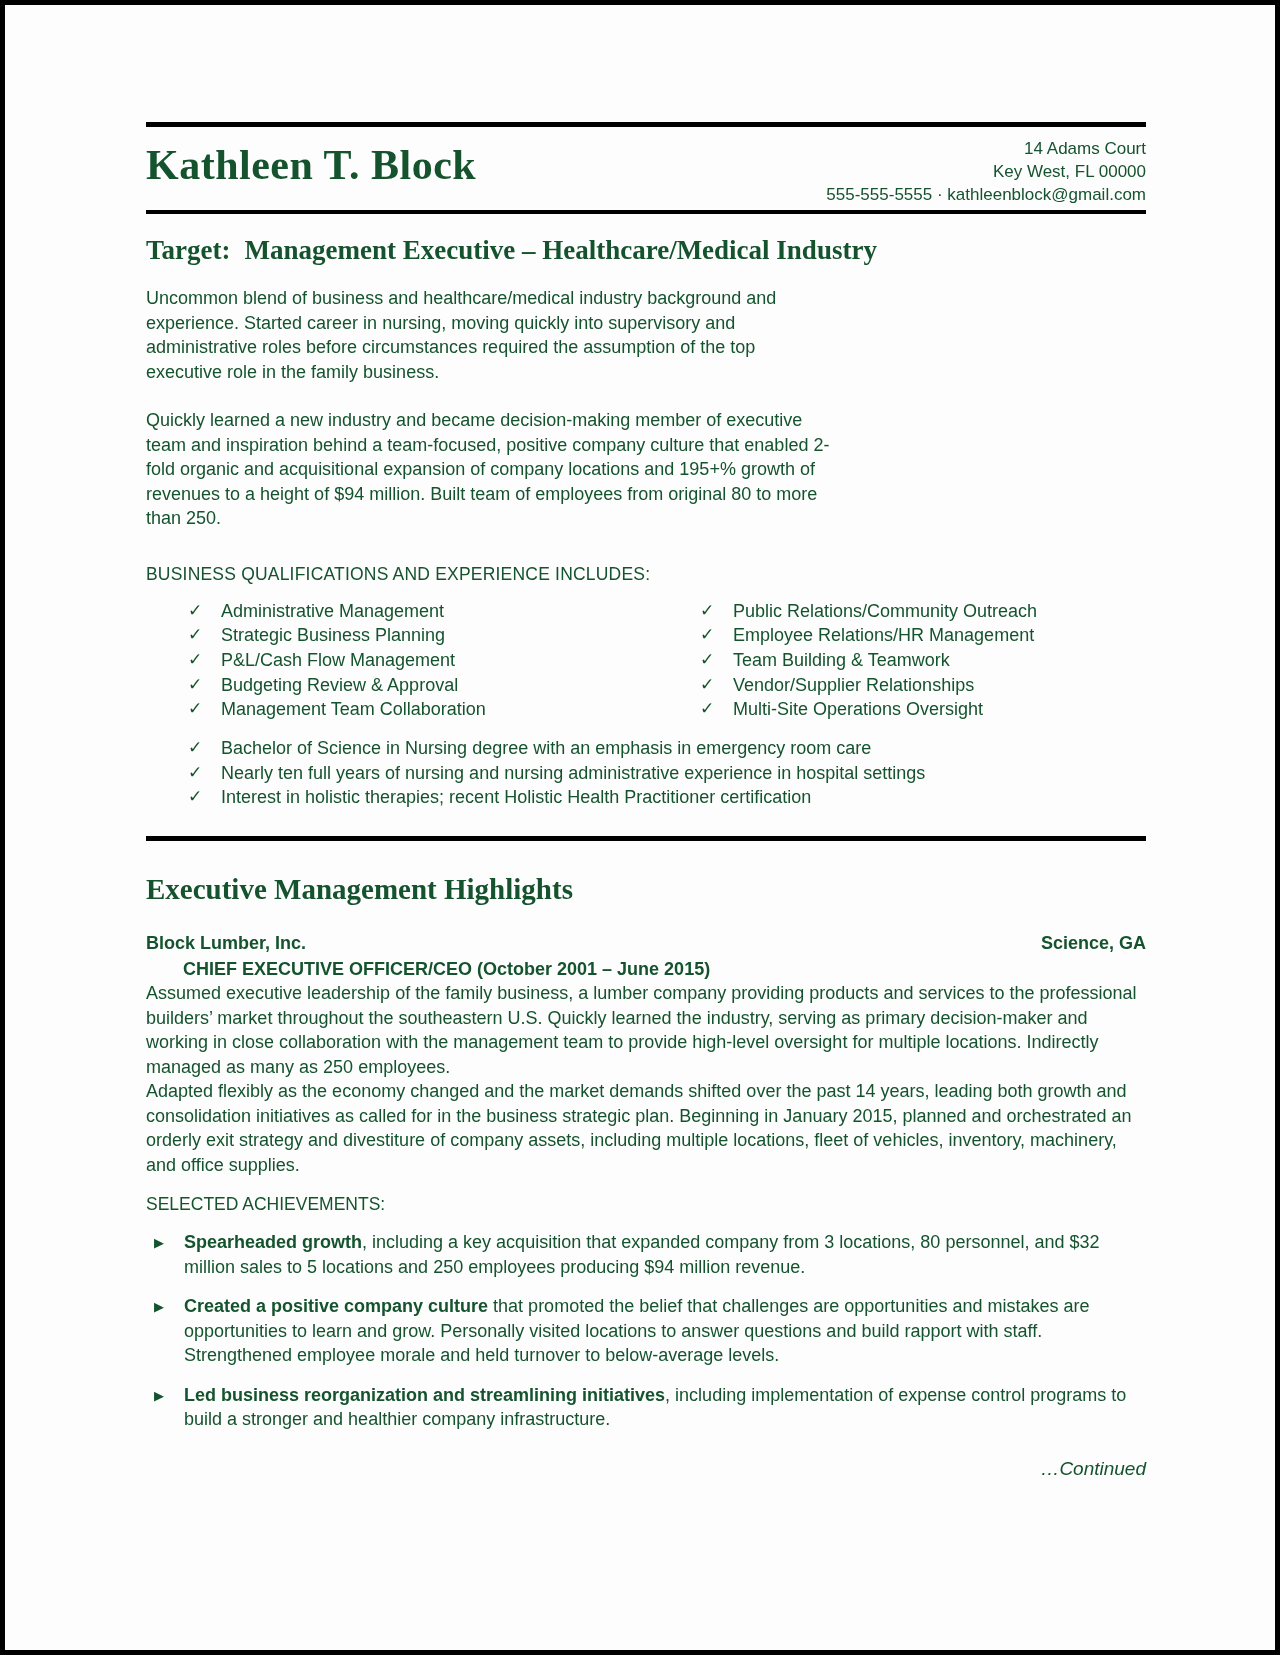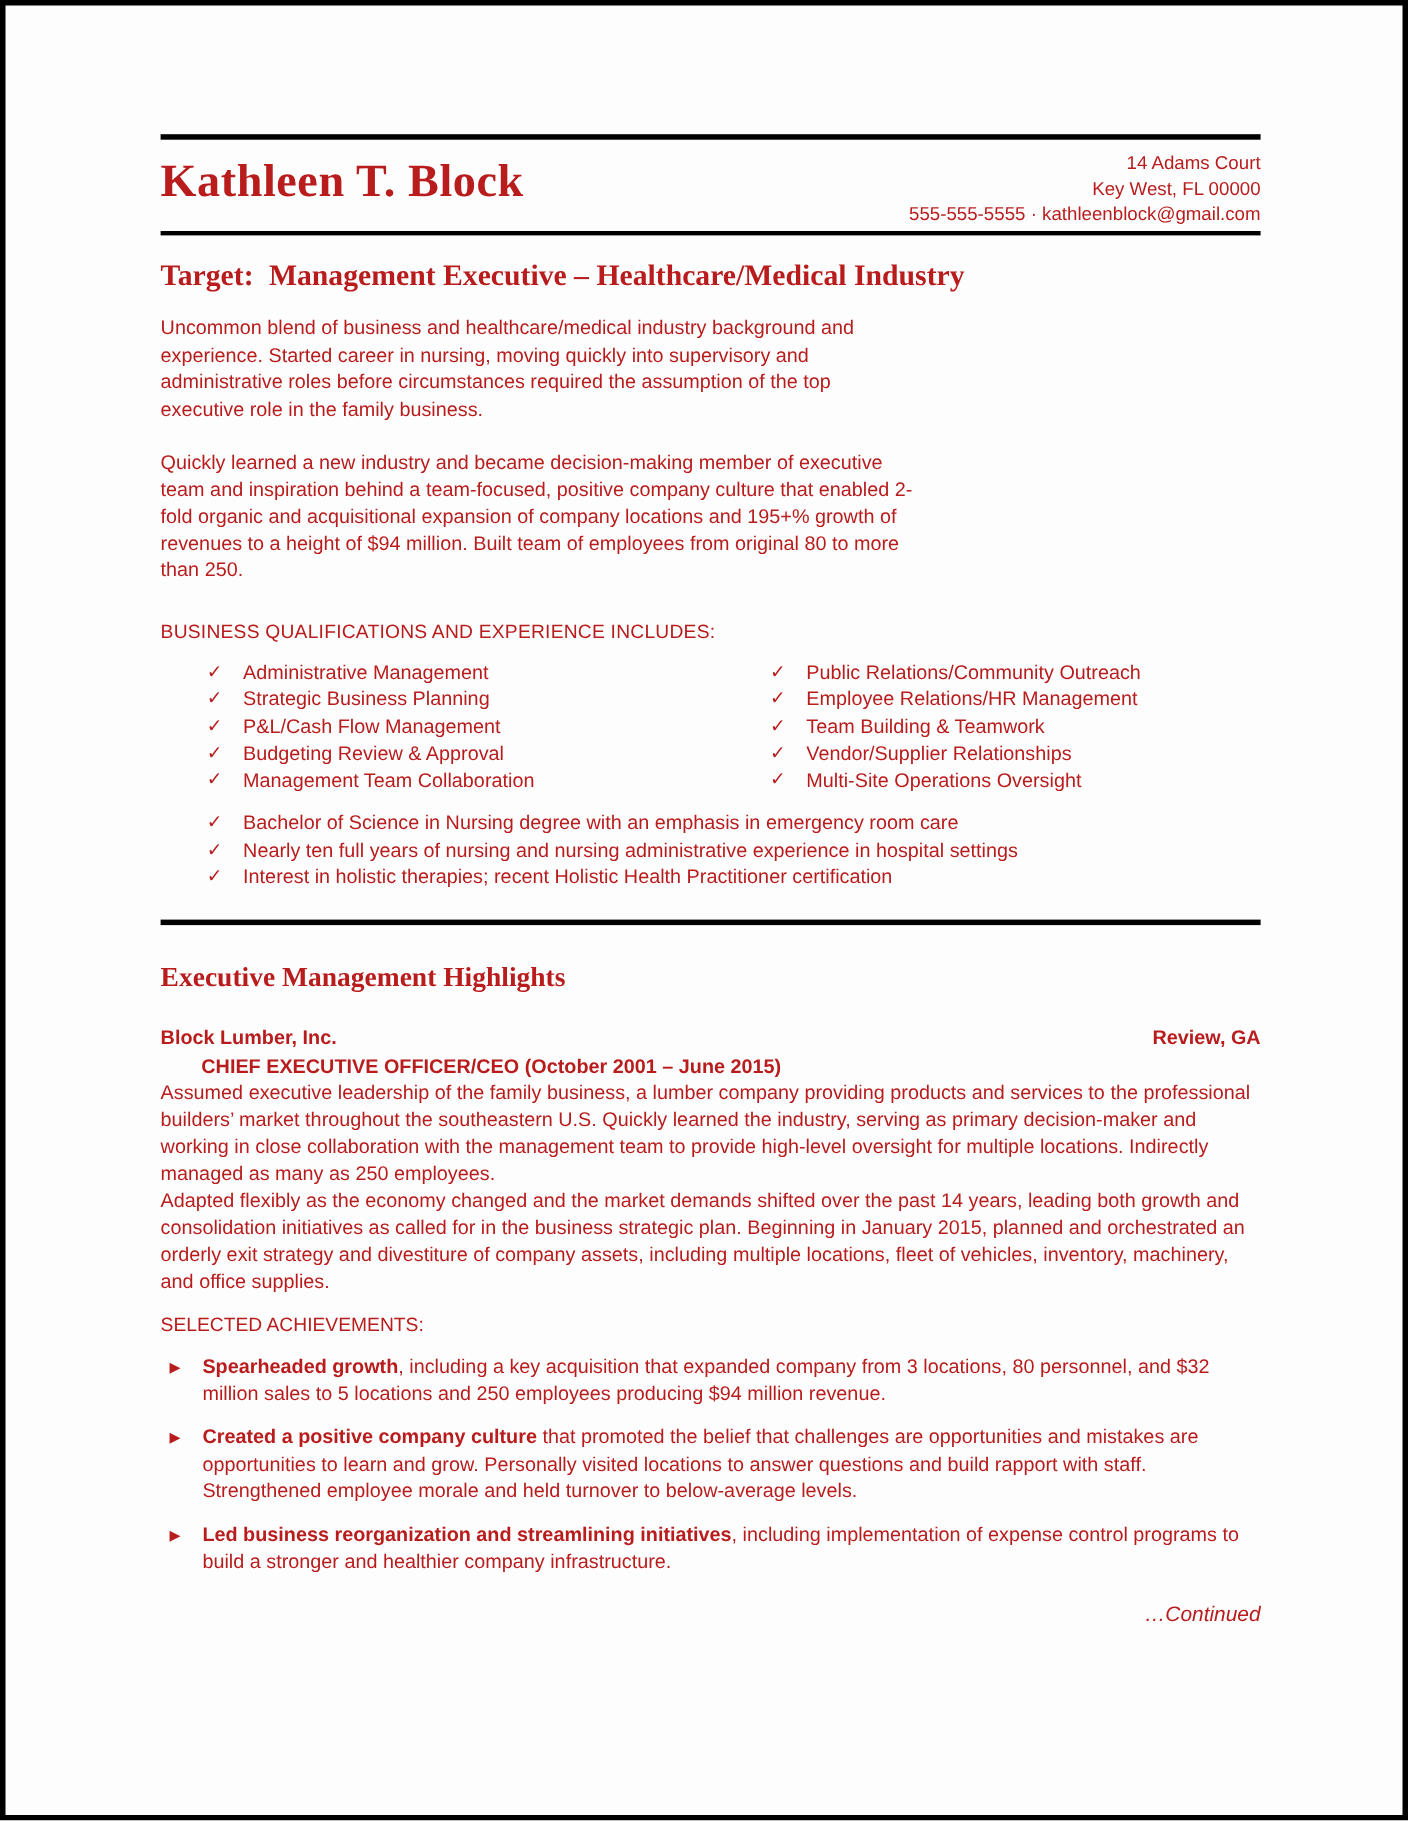--- a/index.html
+++ b/index.html
@@ -3,21 +3,21 @@
 <meta charset="utf-8">
 <title>Resume</title>
 <style>
   * { margin: 0; padding: 0; box-sizing: border-box; }
   html, body { background: #ffffff; }
   .page {
     width: 1280px; height: 1655px;
     border: 5px solid #000;
     background: #fdfdfd;
     font-family: "Liberation Sans", sans-serif;
-    color: #b91c1c;
+    color: #14532d;
     overflow: hidden;
     position: relative;
   }
   .content { width: 1000px; margin-left: 141px; }
 
   
   .masthead {
     margin-top: 117px;
     border-top: 5px solid #000;
     border-bottom: 4px solid #000;
@@ -57,21 +57,21 @@
   .check-grid { margin-top: 14px; display: grid; grid-template-columns: 512px 1fr; }
   .check-list { margin-top: 14px; }
   .check-item { display: flex; padding-left: 42px; font-size: 18px; line-height: 24.7px; }
   .check-glyph { width: 33px; flex: 0 0 33px; font-size: 17px; }
 
   
   .divider { border: 0; border-top: 5px solid #000; margin-top: 26px; }
   .highlights-heading {
     margin-top: 30px;
     font-family: "Liberation Serif", serif;
-    font-weight: 700; font-size: 25px; line-height: 36px;
+    font-weight: 700; font-size: 29px; line-height: 36px;
   }
   .company-row { margin-top: 24px; display: flex; justify-content: space-between; font-weight: 700; font-size: 18px; line-height: 24px; }
   .title-line { font-weight: 700; font-size: 18px; line-height: 24px; margin-top: 2px; margin-left: 37px; }
   .para { font-size: 18px; line-height: 24.5px; }
 
   
   .ach-label { margin-top: 16px; font-size: 17.5px; line-height: 22px; }
   .ach-item { display: flex; margin-top: 15px; }
   .ach-bullet { flex: 0 0 30px; margin-left: 8px; font-size: 13px; line-height: 24.5px; padding-top: 1px; }
   .ach-text { flex: 1; font-size: 18px; line-height: 24.5px; }
@@ -167,21 +167,21 @@
           <span>Interest in holistic therapies; recent Holistic Health Practitioner certification</span>
         </div>
     </div>
 
     <hr class="divider">
 
     <div class="highlights-heading">Executive Management Highlights</div>
 
     <div class="company-row">
       <span>Block Lumber, Inc.</span>
-      <span>Review, GA</span>
+      <span>Science, GA</span>
     </div>
     <div class="title-line">CHIEF EXECUTIVE OFFICER/CEO (October 2001 – June 2015)</div>
 
     <p class="para">Assumed executive leadership of the family business, a lumber company providing products and services to the professional builders’ market throughout the southeastern U.S. Quickly learned the industry, serving as primary decision-maker and working in close collaboration with the management team to provide high-level oversight for multiple locations. Indirectly managed as many as 250 employees.</p>
     <p class="para">Adapted flexibly as the economy changed and the market demands shifted over the past 14 years, leading both growth and consolidation initiatives as called for in the business strategic plan. Beginning in January 2015, planned and orchestrated an orderly exit strategy and divestiture of company assets, including multiple locations, fleet of vehicles, inventory, machinery, and office supplies.</p>
 
     <div class="ach-label">SELECTED ACHIEVEMENTS:</div>
 
     <div class="ach-item">
       <span class="ach-bullet">▶</span>

